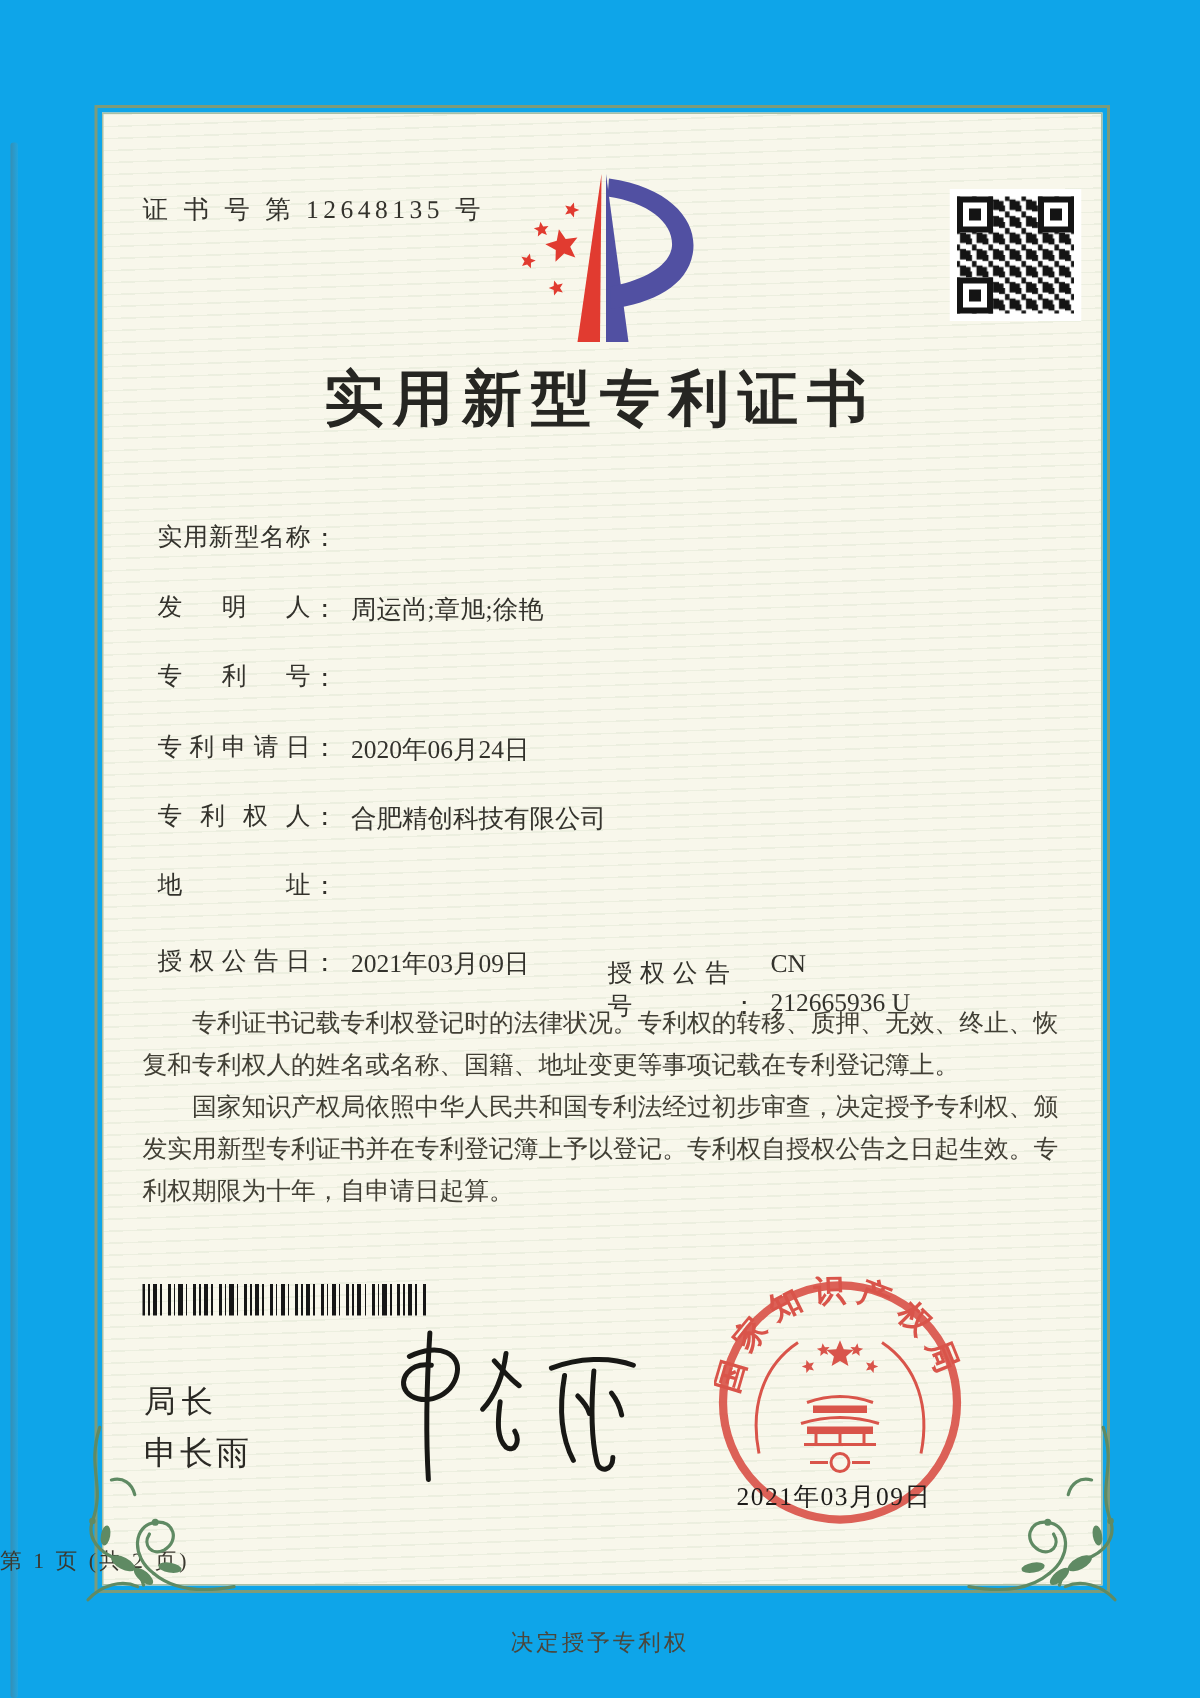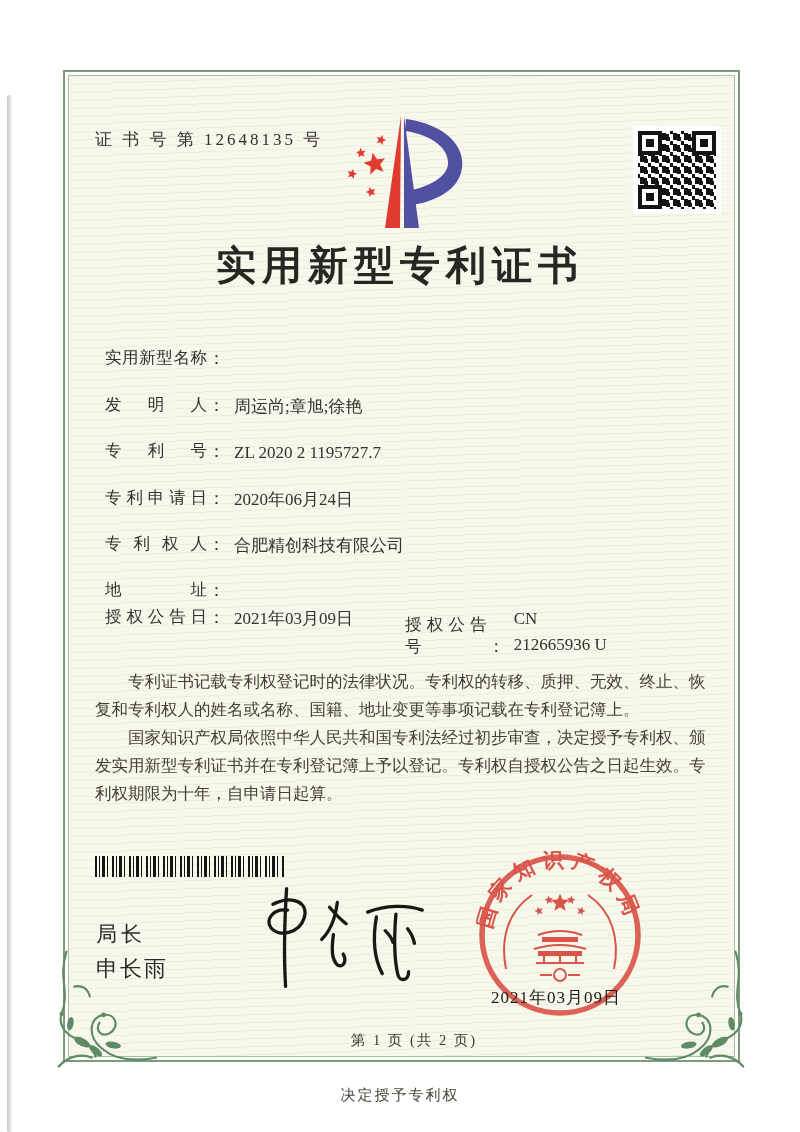--- a/index.html
+++ b/index.html
@@ -1,18 +1,18 @@
 <!DOCTYPE html>
 <html><head>
 <meta charset="utf-8">
 <style>
   html,body{margin:0;padding:0;background:#e8e6de;}
   .sheet{
     position:relative;width:800px;height:1132px;margin:0 auto;
-    background:#ffffff;overflow:hidden;
+    background:#0ea5e9;overflow:hidden;
     font-family:"Liberation Serif","DejaVu Serif",serif;
     color:#2f2e29;
   }
   .scan-edge{
     position:absolute;left:7px;top:95px;bottom:0;width:5px;
     background:linear-gradient(90deg,rgba(110,110,104,.40),rgba(170,170,160,.12));
     border-radius:2px;
   }
   
   .frame{
@@ -54,21 +54,21 @@
       #161616 12px 13px,transparent 13px 17px);
   }
   .signer-role{position:absolute;left:96px;top:920px;font-size:21px;letter-spacing:4px;color:#2b2a25;}
   .signer-name{position:absolute;left:96px;top:954px;font-size:22px;letter-spacing:2px;color:#2b2a25;}
   .signature{position:absolute;left:228px;top:878px;width:205px;height:118px;}
   .seal{position:absolute;left:476px;top:851px;width:168px;height:168px;}
   .seal-date{
     position:absolute;left:491px;top:986px;font-size:17px;color:#1d1c1a;
     letter-spacing:1px;white-space:nowrap;
   }
-  .page-num{position:absolute;left:0;right:0;top:1031px;text-align:center;font-size:14.5px;letter-spacing:2px;color:#3a382f;padding-left:28px;}
+  .page-num{position:absolute;left:0;right:0;top:1031px;font-size:14.5px;letter-spacing:2px;color:#3a382f;}
   .back-note{position:absolute;left:0;right:0;top:1086px;text-align:center;font-size:15px;letter-spacing:2px;color:#4a463c;}
   .ornament{position:absolute;top:947px;width:112px;height:128px;}
   .ornament.left{left:47px;}
   .ornament.right{left:643px;transform:scaleX(-1);}
 </style>
 </head>
 <body>
 
 <svg width="0" height="0" style="position:absolute" aria-hidden="true">
   <defs>
@@ -153,37 +153,36 @@
       <span class="colon">：</span>
   </div>
   <div class="row" style="top:394px">
     <span class="flabel">发明人</span>
       <span class="colon">：</span>
     <span class="fvalue">周运尚;章旭;徐艳</span>
   </div>
   <div class="row" style="top:440px">
     <span class="flabel">专利号</span>
       <span class="colon">：</span>
-    <span class="fvalue">ZL 2020 2 1195727.7</span>
   </div>
   <div class="row" style="top:487px">
     <span class="flabel">专利申请日</span>
       <span class="colon">：</span>
     <span class="fvalue">2020年06月24日</span>
   </div>
   <div class="row" style="top:533px">
     <span class="flabel">专利权人</span>
       <span class="colon">：</span>
     <span class="fvalue">合肥精创科技有限公司</span>
   </div>
   <div class="row" style="top:579px">
     <span class="flabel">地址</span>
       <span class="colon">：</span>
   </div>
-  <div class="row" style="top:606px">
+  <div class="row" style="top:630px">
     <span class="flabel">授权公告日</span>
       <span class="colon">：</span>
     <span class="fvalue">2021年03月09日</span>
     <span class="col2">
       <span class="flabel">授权公告号</span>
         <span class="colon">：</span>
       <span class="fvalue">CN 212665936 U</span>
     </span>
   </div>
 

